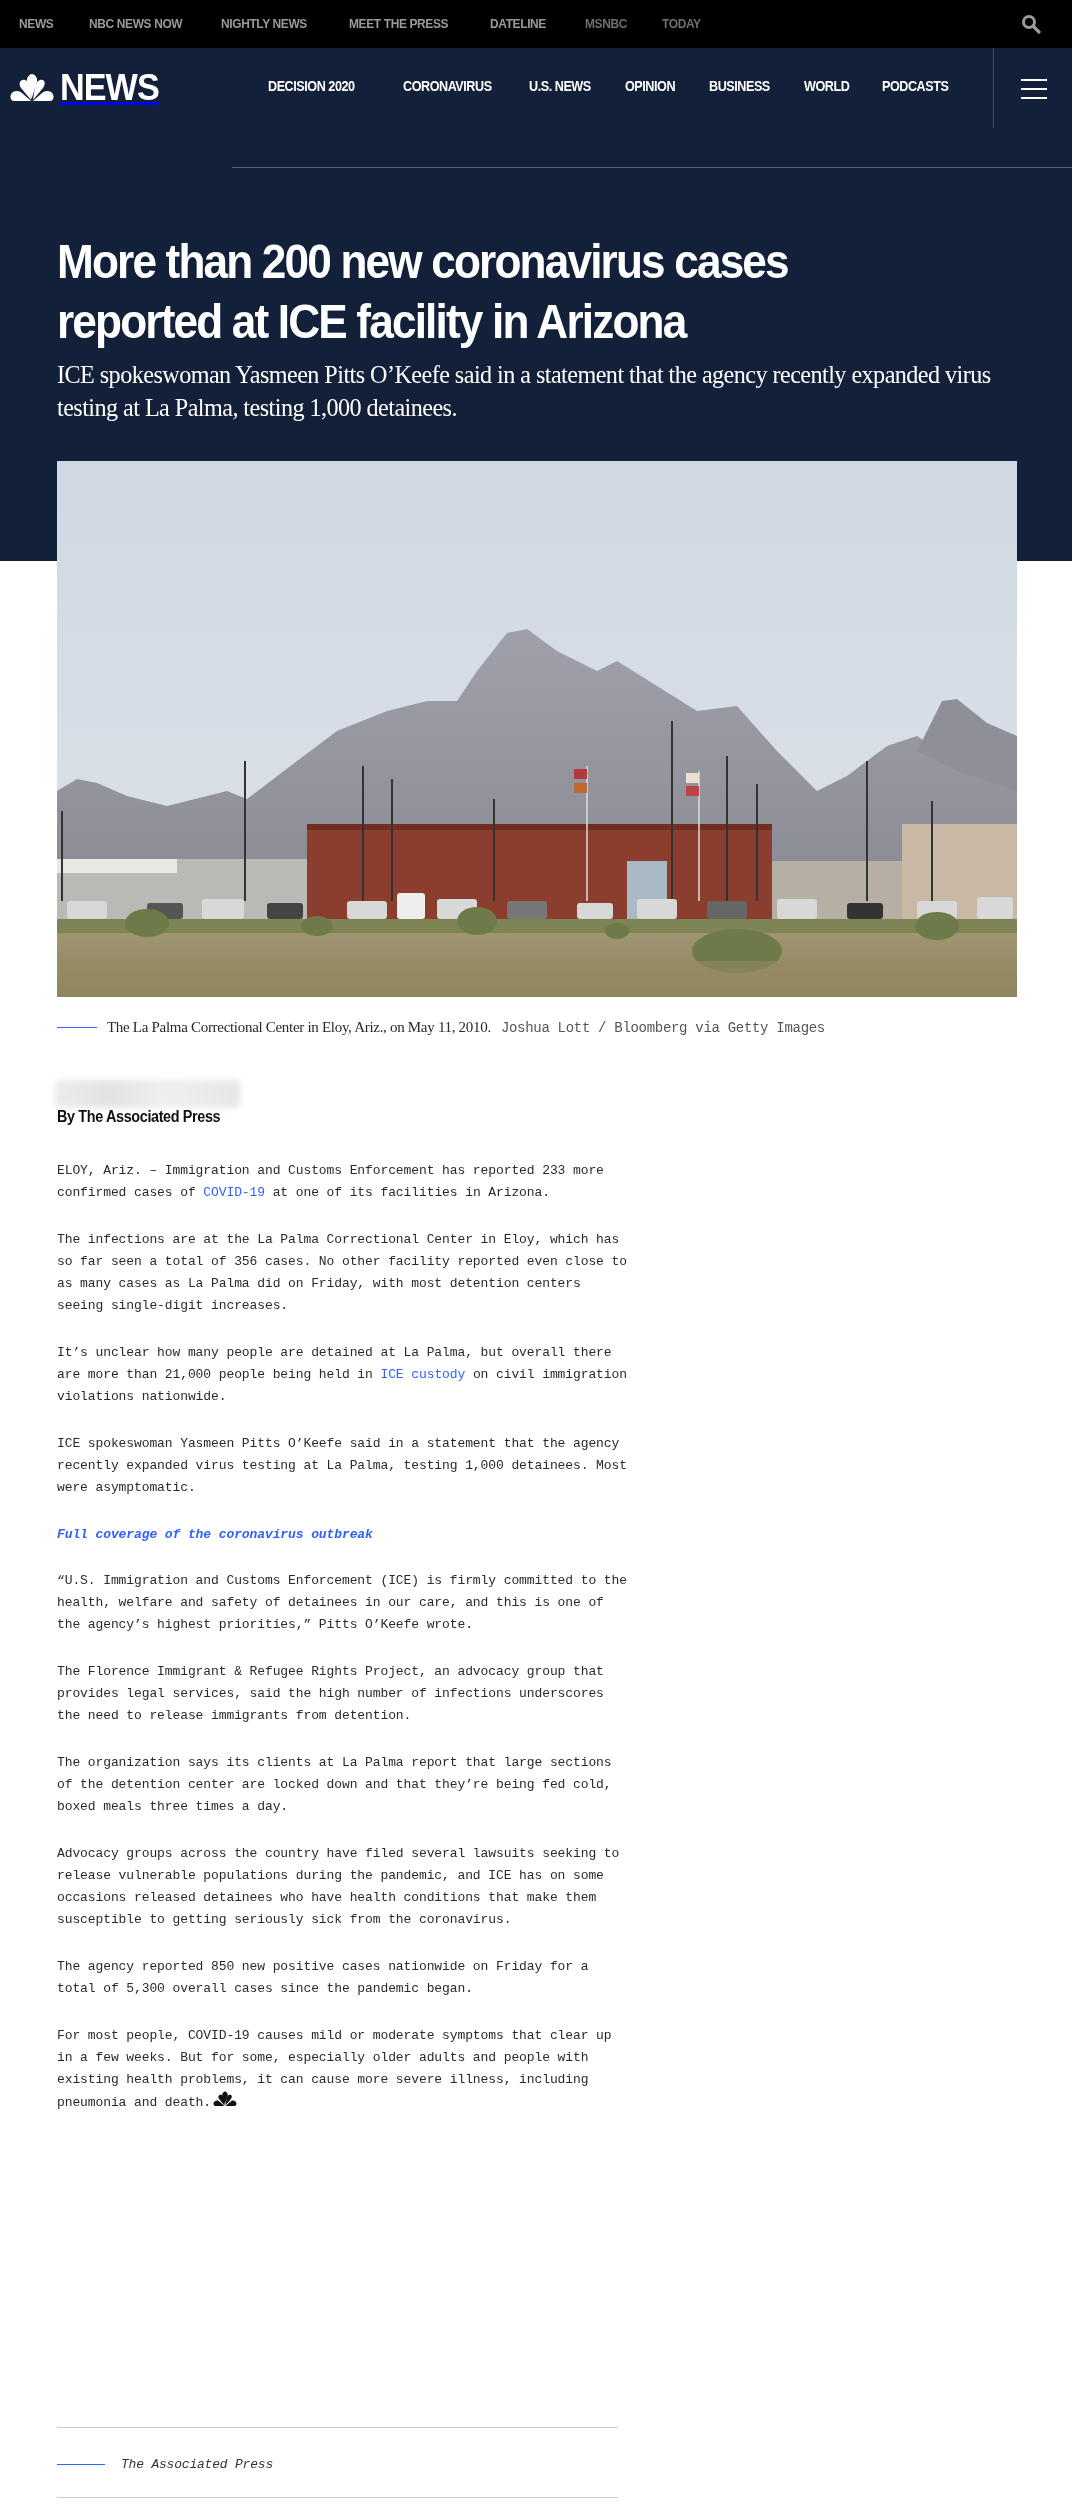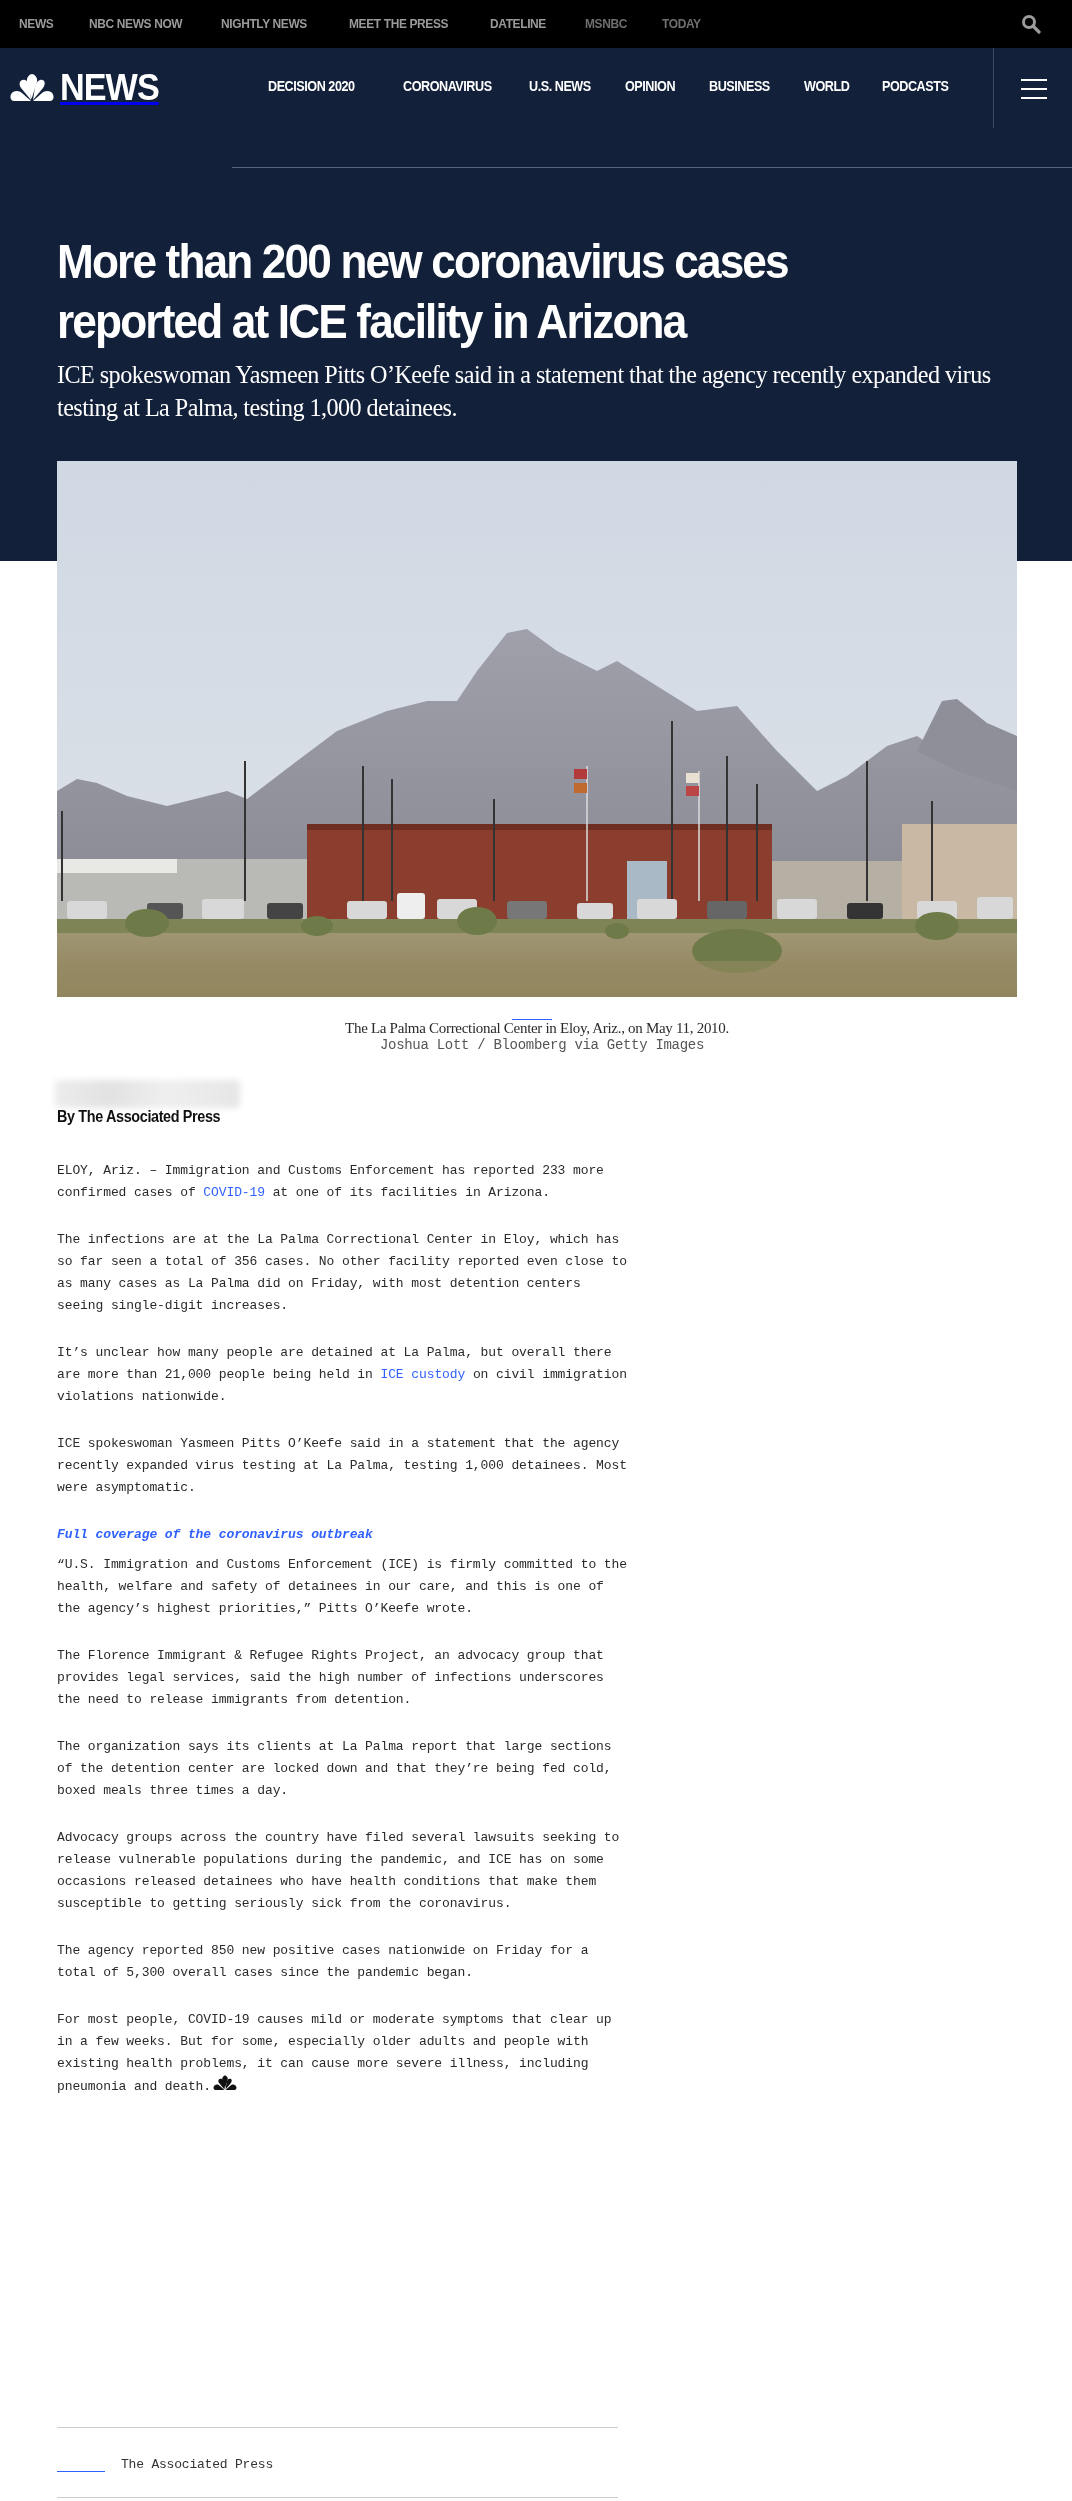--- a/index.html
+++ b/index.html
@@ -22,38 +22,38 @@
   .menu-icon span { position: absolute; left: 0; width: 26px; height: 2px; background: #ffffff; }
   .hero-rule { position: absolute; left: 232px; top: 167px; width: 840px; height: 1px; background: #5a6479; }
 
   .headline { position: absolute; left: 57px; top: 232px; width: 960px; font-family: "Liberation Sans", sans-serif; font-weight: bold; font-size: 48px; line-height: 60px; color: #ffffff; letter-spacing: -2px; transform: scaleX(0.92); transform-origin: left top; }
   .dek { position: absolute; left: 57px; top: 358px; width: 1040px; font-family: "Liberation Serif", serif; font-size: 26px; line-height: 33px; color: #ffffff; letter-spacing: -0.6px; transform: scaleX(0.93); transform-origin: left top; }
 
   
   .photo { position: absolute; left: 57px; top: 461px; width: 960px; height: 536px; overflow: hidden; background: #d3dbe4; }
   .photo svg { display: block; }
 
-  .caption { position: absolute; left: 57px; top: 1019px; width: 960px; display: flex; align-items: center; white-space: nowrap; flex-direction: column; }
+  .caption { position: absolute; left: 57px; top: 1019px; width: 960px; display: flex; align-items: center; white-space: nowrap; }
   .cap-line { width: 40px; height: 1px; background: #3061ff; margin-right: 10px; }
   .cap-text { font-family: "Liberation Serif", serif; font-size: 15px; color: #2a2a2a; letter-spacing: -0.3px; }
   .cap-credit { font-family: "Liberation Mono", monospace; font-size: 14px; color: #555555; margin-left: 10px; letter-spacing: -0.3px; }
 
   .blurred-date { position: absolute; left: 55px; top: 1080px; width: 185px; height: 28px; background: linear-gradient(90deg, #ececec, #e2e2e2 30%, #efefef 60%, #e6e6e6); filter: blur(3px); border-radius: 4px; }
   .byline { position: absolute; left: 57px; top: 1108px; font-family: "Liberation Sans", sans-serif; font-weight: bold; font-size: 16px; color: #111111; letter-spacing: -0.4px; transform: scaleX(0.9); transform-origin: left top; white-space: nowrap; }
 
   .body { position: absolute; left: 57px; top: 1160px; width: 570px; }
   .body p { font-family: Liberation Mono, monospace; font-size: 13px; line-height: 22px; color: #2a2a2a; margin-bottom: 25px; letter-spacing: -0.1px; }
   .body p.gap { }
   .body a { color: #3061ff; text-decoration: none; }
-  .body p.coverage { font-style: italic; font-weight: bold; margin-bottom: 8px; }
+  .body p.coverage { font-style: italic; font-weight: bold; margin-bottom: 24px; }
   .body p.coverage a { color: #3061ff; }
   .peacock-end { display: inline-block; width: 24px; height: 16px; vertical-align: -1px; margin-left: 2px; }
 
   .foot-rule { position: absolute; left: 57px; width: 561px; height: 1px; background: #cccccc; }
-  .author-tag { position: absolute; left: 57px; top: 2457px; display: flex; align-items: flex-end; }
+  .author-tag { position: absolute; left: 57px; top: 2457px; display: flex; align-items: center; font-style: italic; }
   .author-line { width: 48px; height: 1px; background: #3061ff; margin-right: 16px; }
   .author-name { font-family: "Liberation Mono", monospace; font-size: 13px; color: #333333; letter-spacing: -0.2px; }
 </style>
 </head>
 <body>
 
 <div class="topbar">
   <a href="#" style="left:19px">NEWS</a>
   <a href="#" style="left:89px">NBC NEWS NOW</a>
   <a href="#" style="left:221px">NIGHTLY NEWS</a>

